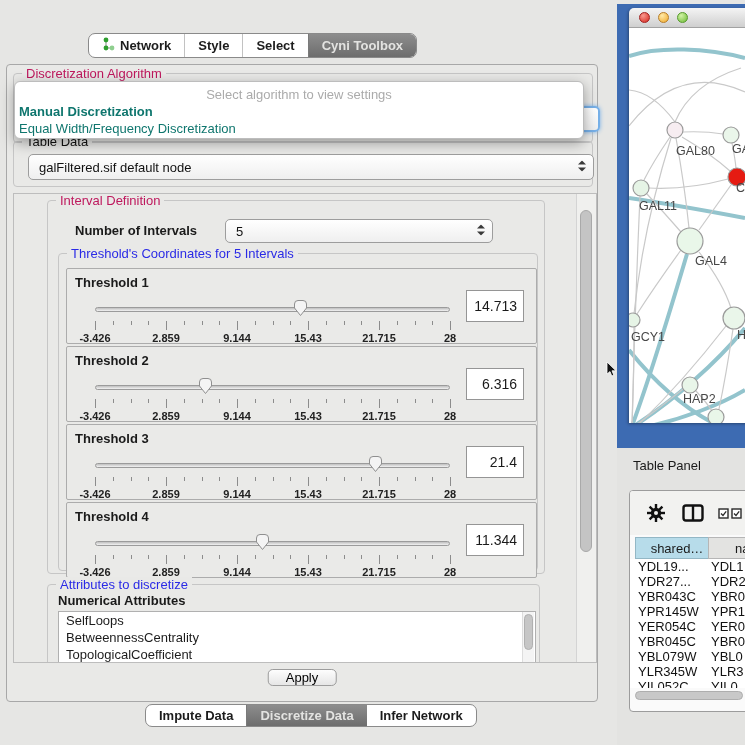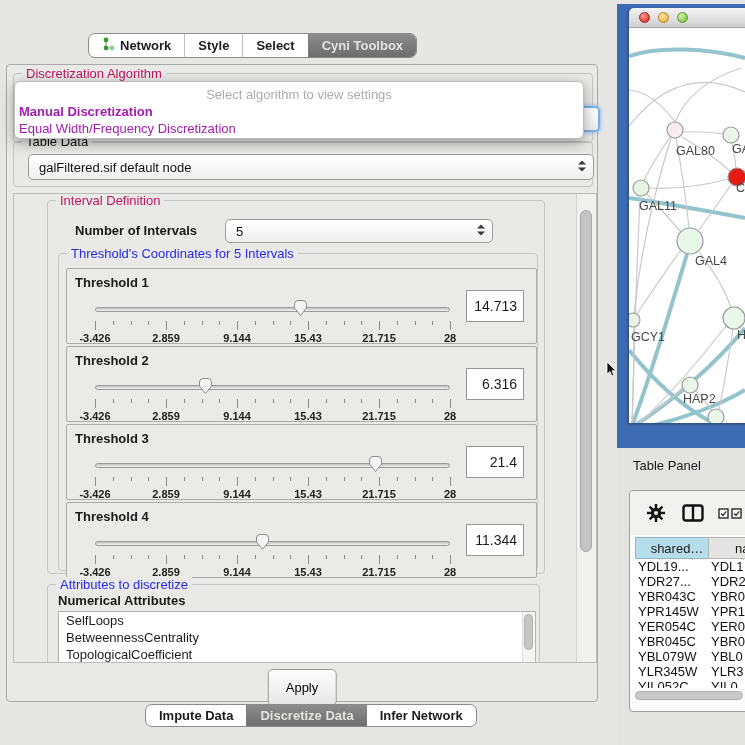--- a/index.html
+++ b/index.html
@@ -33,21 +33,21 @@
   .combo{ position:absolute; background:linear-gradient(#ffffff,#efefef);
     border:1px solid #9d9d9d; border-radius:5px; font-size:13px; color:#111; }
   .combo-text{ position:absolute; left:10px; top:50%; transform:translateY(-50%); white-space:nowrap; }
   .spinner{ position:absolute; right:7px; top:50%; transform:translateY(-50%); }
   .combo-focus{ border:2px solid #77b0e8; box-shadow:0 0 4px #77b0e8; }
 
   .popup{ position:absolute; left:7px; top:16px; width:570px; height:58px; z-index:40;
     background:#fff; border:1px solid #bdbdbd; border-radius:6px;
     box-shadow:0 4px 14px rgba(0,0,0,0.35); overflow:hidden; }
   .popup-prompt{ text-align:center; color:#ababab; padding-top:5px; font-size:13px; height:21px; }
-  .popup-item{ padding:1px 4px; font-size:13px; color:#a21caf; height:17px; white-space:nowrap; }
+  .popup-item{ padding:1px 4px; font-size:13px; color:#0f766e; height:17px; white-space:nowrap; }
   .popup-item.bold{ font-weight:700; }
 
   .scrollpane{ position:absolute; left:6px; top:128px; width:584px; height:470px;
     border:1px solid #bdbdbd; background:#e9e9e7; overflow:hidden; }
   .vsb-track{ position:absolute; right:0; top:0; width:20px; height:100%;
     background:#f0f0ee; border-left:1px solid #d4d4d4; }
   .vsb-thumb{ position:absolute; left:3px; width:12px; border-radius:6px;
     background:#c4c4c4; border:1px solid #a9a9a9; }
 
   .th-panel{ position:absolute; left:7px; width:471px; height:76px;
@@ -65,21 +65,21 @@
   .th-value{ position:absolute; right:12px; top:21px; width:58px; height:32px;
     background:#fff; border:1px solid #959595; font-size:14px; text-align:right;
     line-height:30px; padding-right:6px; }
 
   .list-box{ position:absolute; background:#fff; border:1px solid #b0b0b0; overflow:hidden; }
   .list-item{ padding:1px 0 1px 7px; font-size:13px; height:17px; color:#1c1c1c; white-space:nowrap; }
   .list-sb{ position:absolute; right:1px; top:0; width:12px; height:100%; background:#f4f4f4; border-left:1px solid #ddd; }
   .list-sb-thumb{ position:absolute; left:1px; top:2px; width:9px; height:36px; background:#c6c6c6; border-radius:5px; border:1px solid #b0b0b0;}
 
   .apply-btn{ position:absolute; left:50%; transform:translateX(-50%); top:604px;
-    padding:10px 17px; background:linear-gradient(#fdfdfd,#e6e6e6); border:1px solid #9c9c9c;
+    padding:0 17px; background:linear-gradient(#fdfdfd,#e6e6e6); border:1px solid #9c9c9c;
     border-radius:5px; font-size:13px; }
 
   .bottom-tabs{ position:absolute; left:145px; top:704px; height:23px; display:flex;
     background:#fff; border:1px solid #8a8a8a; border-radius:7px; overflow:hidden; }
 
   
   .desktop{ position:absolute; left:617px; top:4px; width:128px; height:444px; background:#3d6bb2; }
   .net-window{ position:absolute; left:629px; top:8px; width:130px; height:415px;
     border-radius:5px 0 0 0; overflow:hidden; box-shadow:-1px 1px 3px rgba(0,0,0,.35); }
   .net-titlebar{ position:relative; height:20px; background:linear-gradient(#f4f4f4,#cfcfcf);

